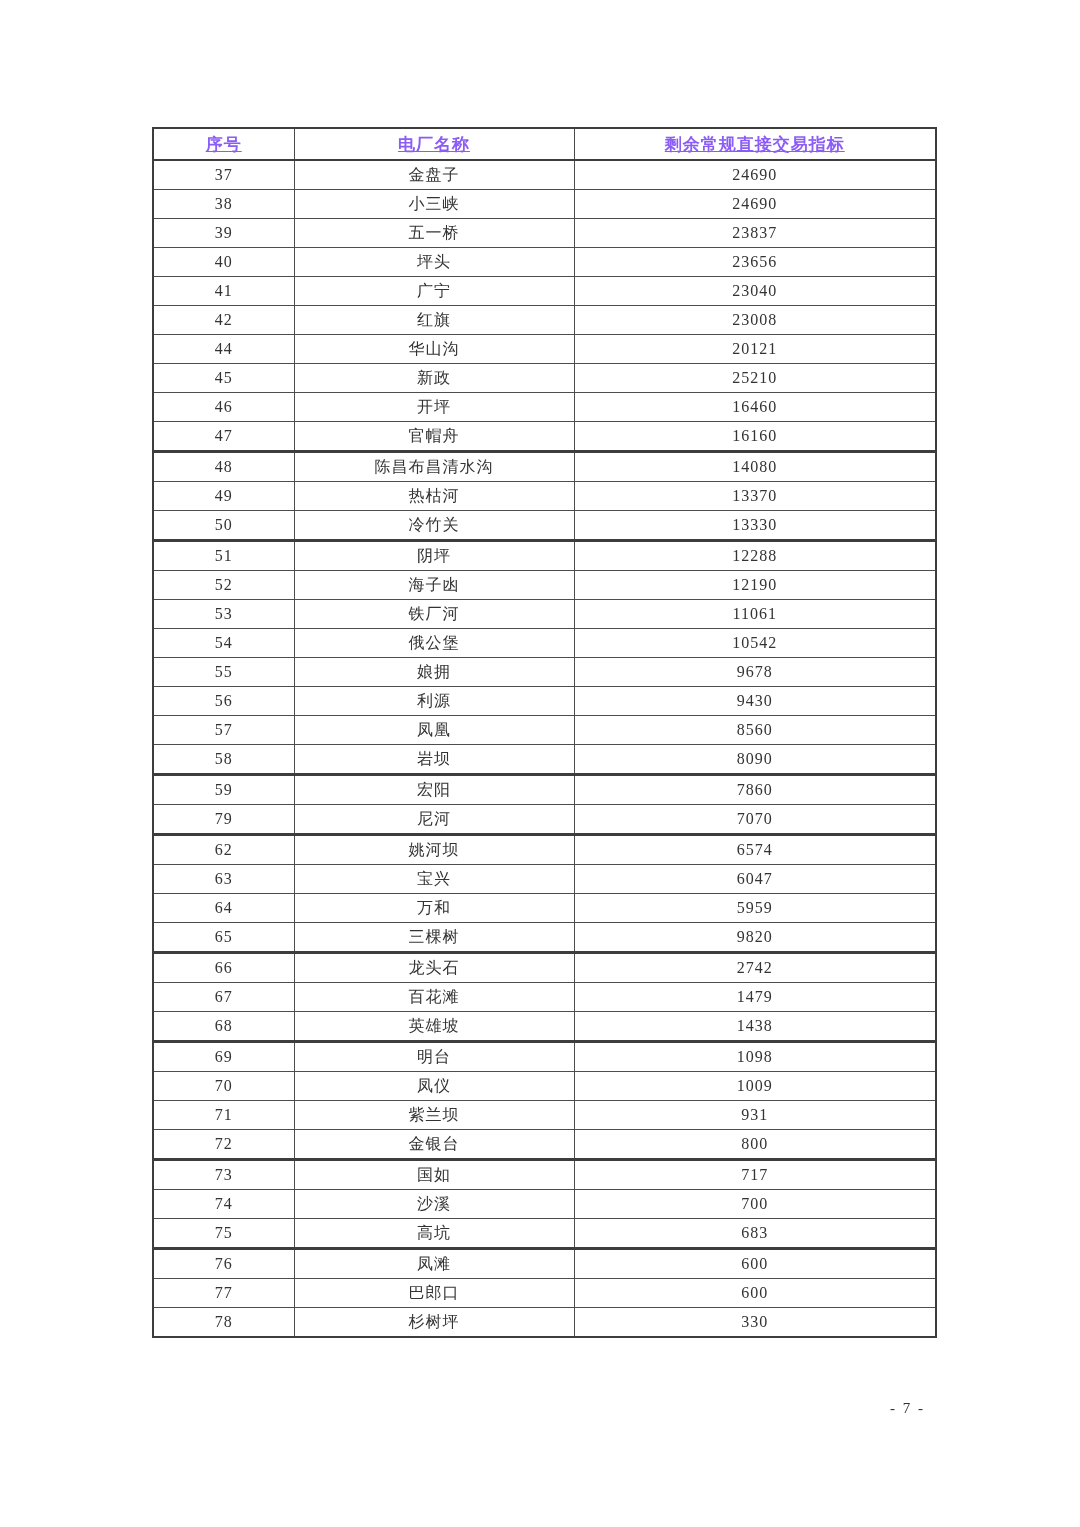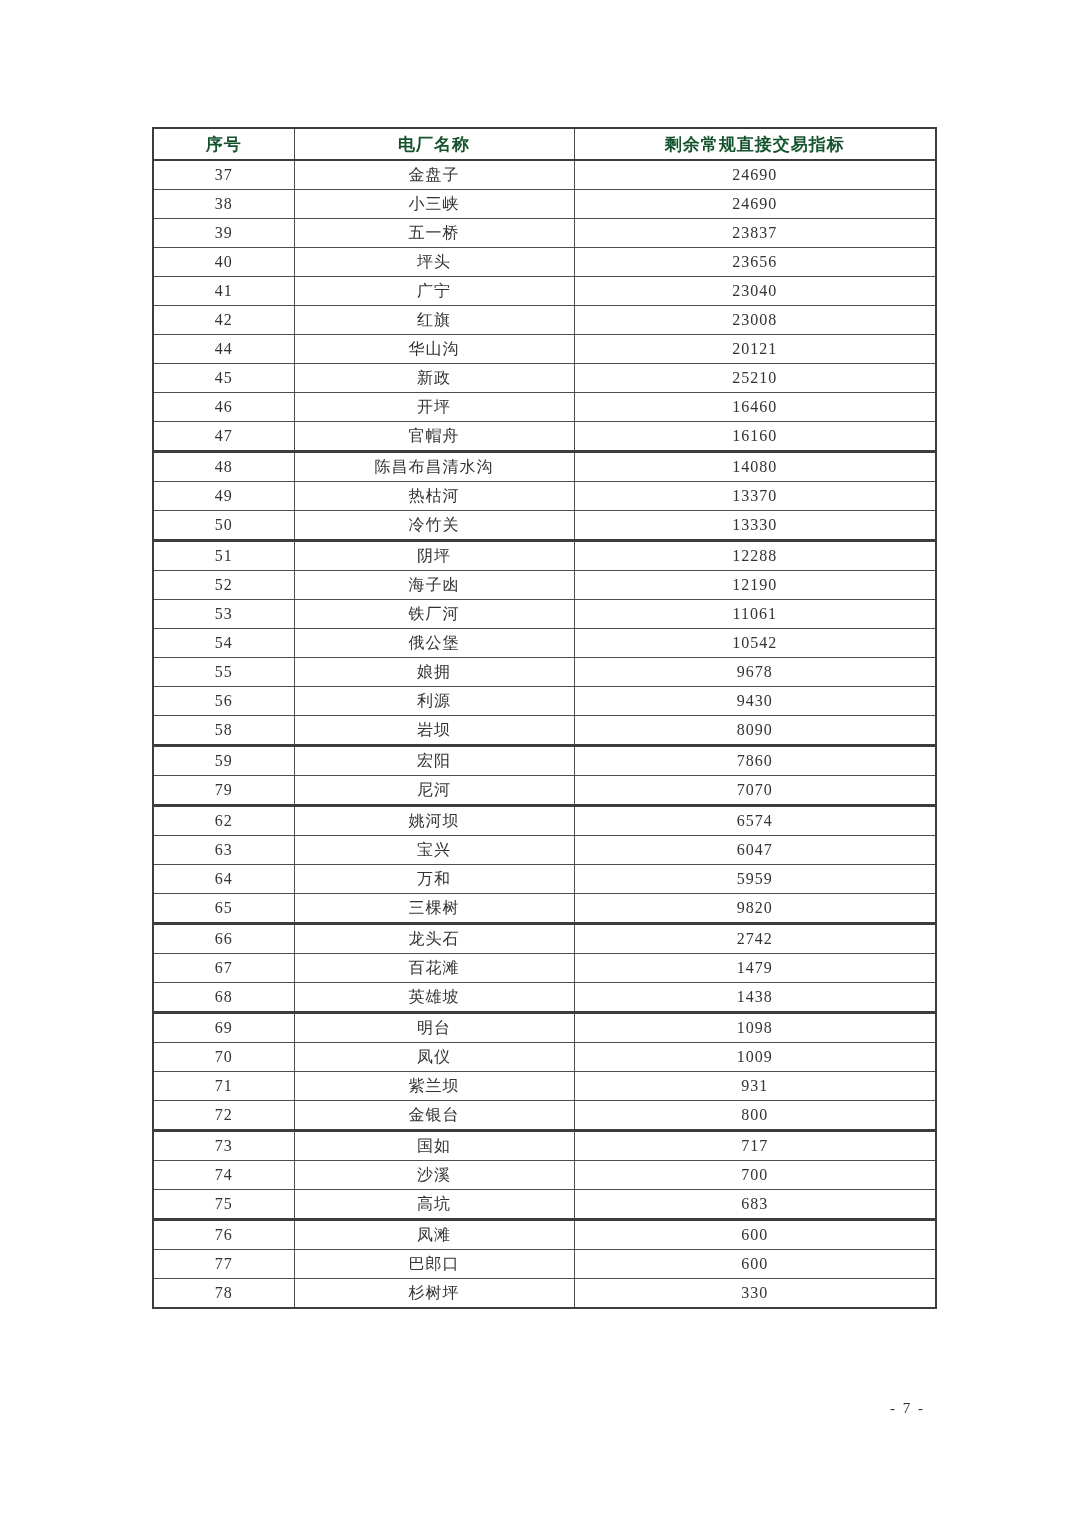--- a/index.html
+++ b/index.html
@@ -25,23 +25,24 @@
     table-layout: fixed;
     border: 2px solid #3d3d3d;
   }
   .quota-table th {
     border: 1px solid #4a4a4a;
     border-bottom: 2px solid #3d3d3d;
     height: 30px;
     font-size: 17px;
     font-weight: bold;
     text-align: center;
-    color: #14532d;
+    color: #8b5cf6;
     letter-spacing: 1px;
     padding: 0;
+    text-decoration: underline;
   }
   .quota-table td {
     border: 1px solid #4d4d4d;
     height: 28px;
     font-size: 16px;
     text-align: center;
     color: #333333;
     padding: 0;
     letter-spacing: 1px;
     overflow: hidden;
@@ -167,20 +168,25 @@
         <tr>
           <td>55</td>
           <td>娘拥</td>
           <td>9678</td>
         </tr>
         <tr>
           <td>56</td>
           <td>利源</td>
           <td>9430</td>
         </tr>
+        <tr>
+          <td>57</td>
+          <td>凤凰</td>
+          <td>8560</td>
+        </tr>
         <tr class="thick-bottom">
           <td>58</td>
           <td>岩坝</td>
           <td>8090</td>
         </tr>
         <tr>
           <td>59</td>
           <td>宏阳</td>
           <td>7860</td>
         </tr>

